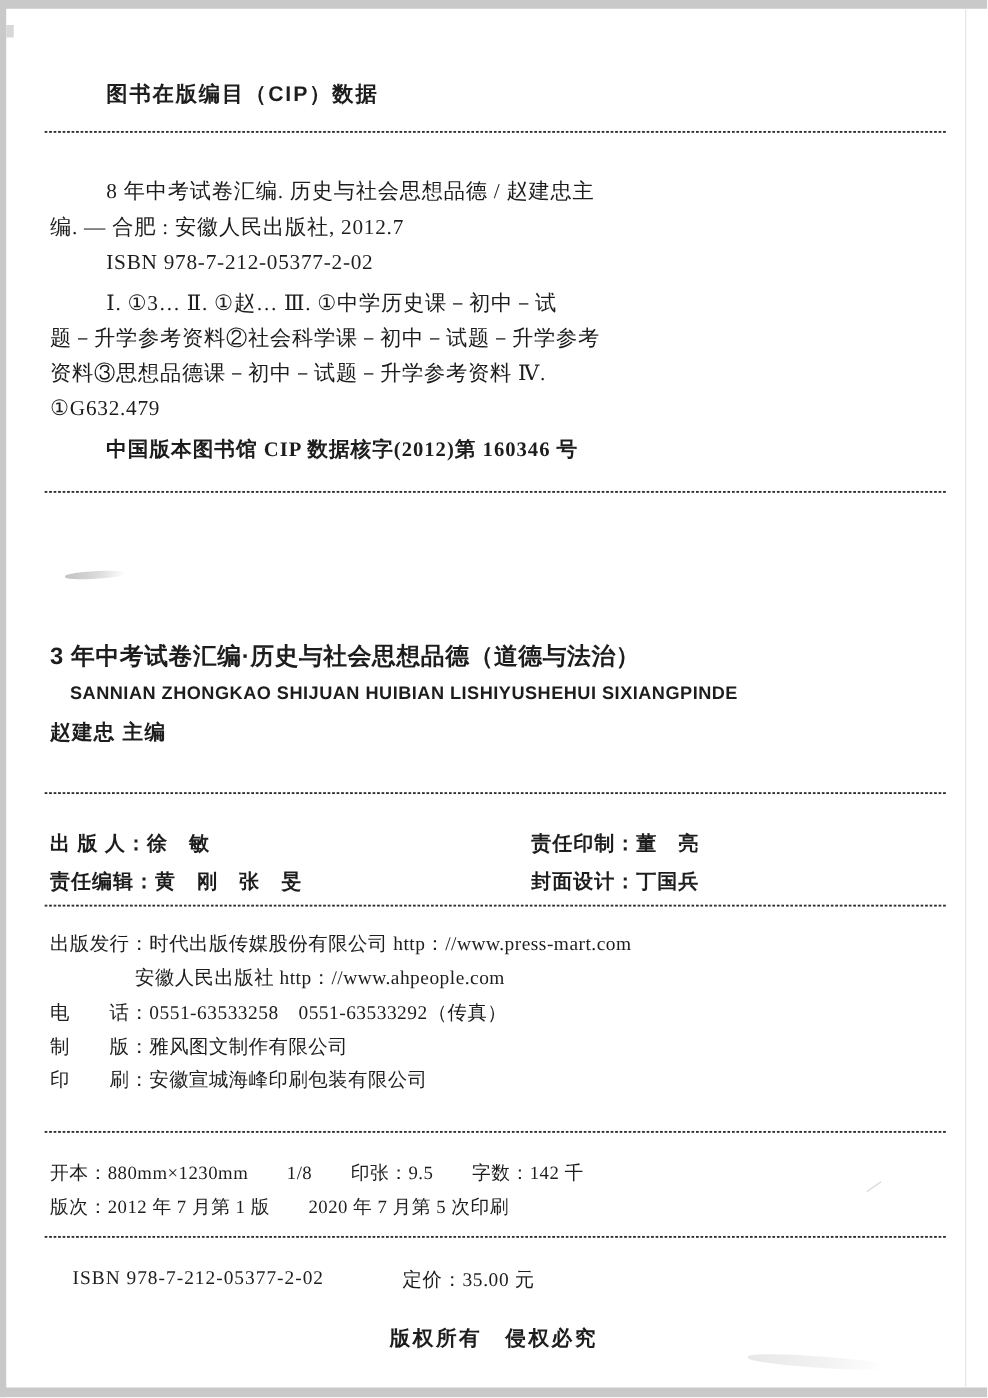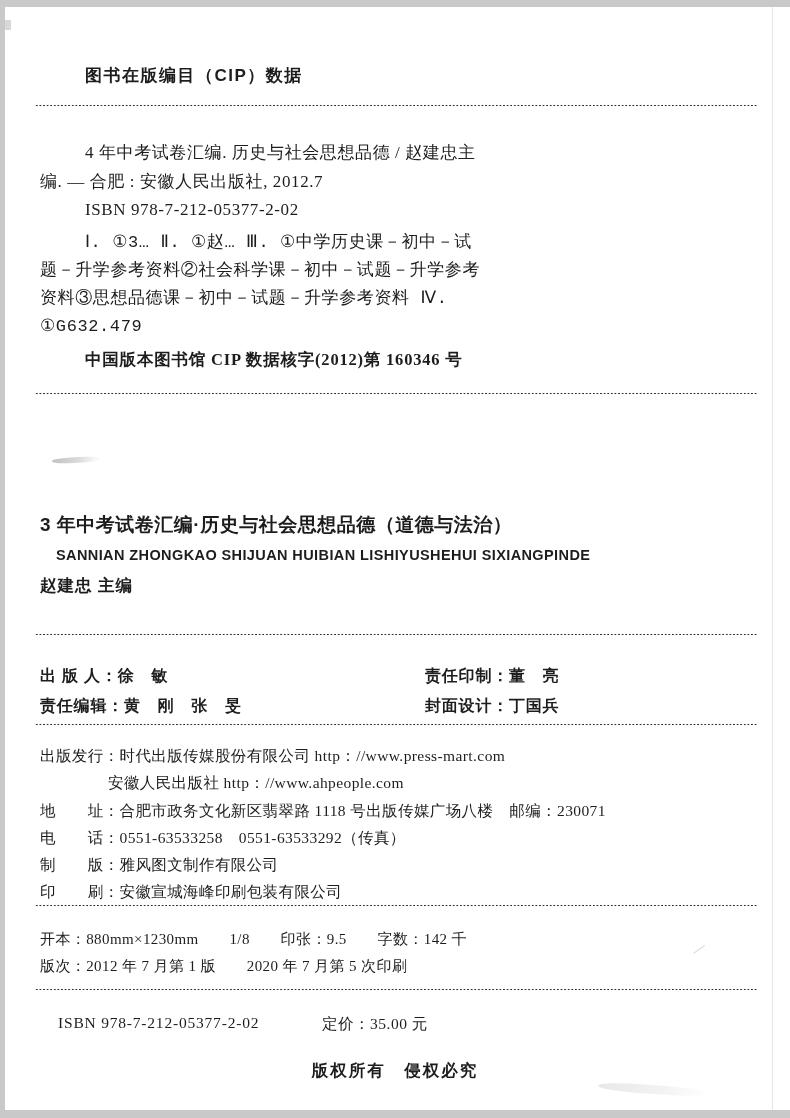--- a/index.html
+++ b/index.html
@@ -33,21 +33,21 @@
   .rule-5 { top:904px; }
   .rule-6 { top:988px; }
 
   
   .cip-heading {
     position:absolute; top:64px; left:85px;
     font-family:"Liberation Sans","DejaVu Sans",sans-serif;
     font-size:17px; font-weight:bold; letter-spacing:1.5px;
   }
   .cip-p1 { position:absolute; top:139px; left:40px; font-size:17px; line-height:28.5px; letter-spacing:0.6px; }
-  .cip-p2 { position:absolute; top:229px; left:40px; font-size:17px; line-height:28px;  letter-spacing:0.6px;font-family:Liberation Mono, monospace; }
+  .cip-p2 { position:absolute; top:229px; left:40px; font-size:17px; line-height:28px;  letter-spacing:0.6px; }
   .indent { padding-left:45px; }
   .cip-record { position:absolute; top:349px; left:85px; font-size:16.5px; letter-spacing:0.8px;font-weight:bold; }
 
   
   .title-cn {
     position:absolute; top:512px; left:40px;
     font-family:"Liberation Sans","DejaVu Sans",sans-serif;
     font-size:19px; font-weight:bold; letter-spacing:0.5px;
   }
   .title-py {
@@ -121,21 +121,21 @@
   <div class="edge-left"></div>
   <div class="edge-bottom"></div>
   <div class="edge-right"></div>
   <div class="corner-notch"></div>
 
   <div class="cip-heading">图书在版编目（CIP）数据</div>
 
   <div class="rule rule-1"></div>
 
   <div class="cip-p1">
-    <div class="indent">4 年中考试卷汇编. 历史与社会思想品德 / 赵建忠主</div>
+    <div class="indent">8 年中考试卷汇编. 历史与社会思想品德 / 赵建忠主</div>
     <div>编. — 合肥 : 安徽人民出版社, 2012.7</div>
     <div class="indent">ISBN 978-7-212-05377-2-02</div>
   </div>
 
   <div class="cip-p2">
     <div class="indent">Ⅰ. ①3… Ⅱ. ①赵… Ⅲ. ①中学历史课－初中－试</div>
     <div>题－升学参考资料②社会科学课－初中－试题－升学参考</div>
     <div>资料③思想品德课－初中－试题－升学参考资料 Ⅳ.</div>
     <div>①G632.479</div>
   </div>
@@ -159,21 +159,20 @@
   <div class="staff-right">
     <div>责任印制：董　亮</div>
     <div>封面设计：丁国兵</div>
   </div>
 
   <div class="rule rule-4"></div>
 
   <div class="pub">
     <div>出版发行：时代出版传媒股份有限公司 http：//www.press-mart.com</div>
     <div class="indent2">安徽人民出版社 http：//www.ahpeople.com</div>
-    <div>地　　址：合肥市政务文化新区翡翠路 1118 号出版传媒广场八楼　邮编：230071</div>
     <div>电　　话：0551-63533258　0551-63533292（传真）</div>
     <div>制　　版：雅风图文制作有限公司</div>
     <div>印　　刷：安徽宣城海峰印刷包装有限公司</div>
   </div>
 
   <div class="rule rule-5"></div>
 
   <div class="format">
     <div>开本：880mm×1230mm　　1/8　　印张：9.5　　字数：142 千</div>
     <div>版次：2012 年 7 月第 1 版　　2020 年 7 月第 5 次印刷</div>

